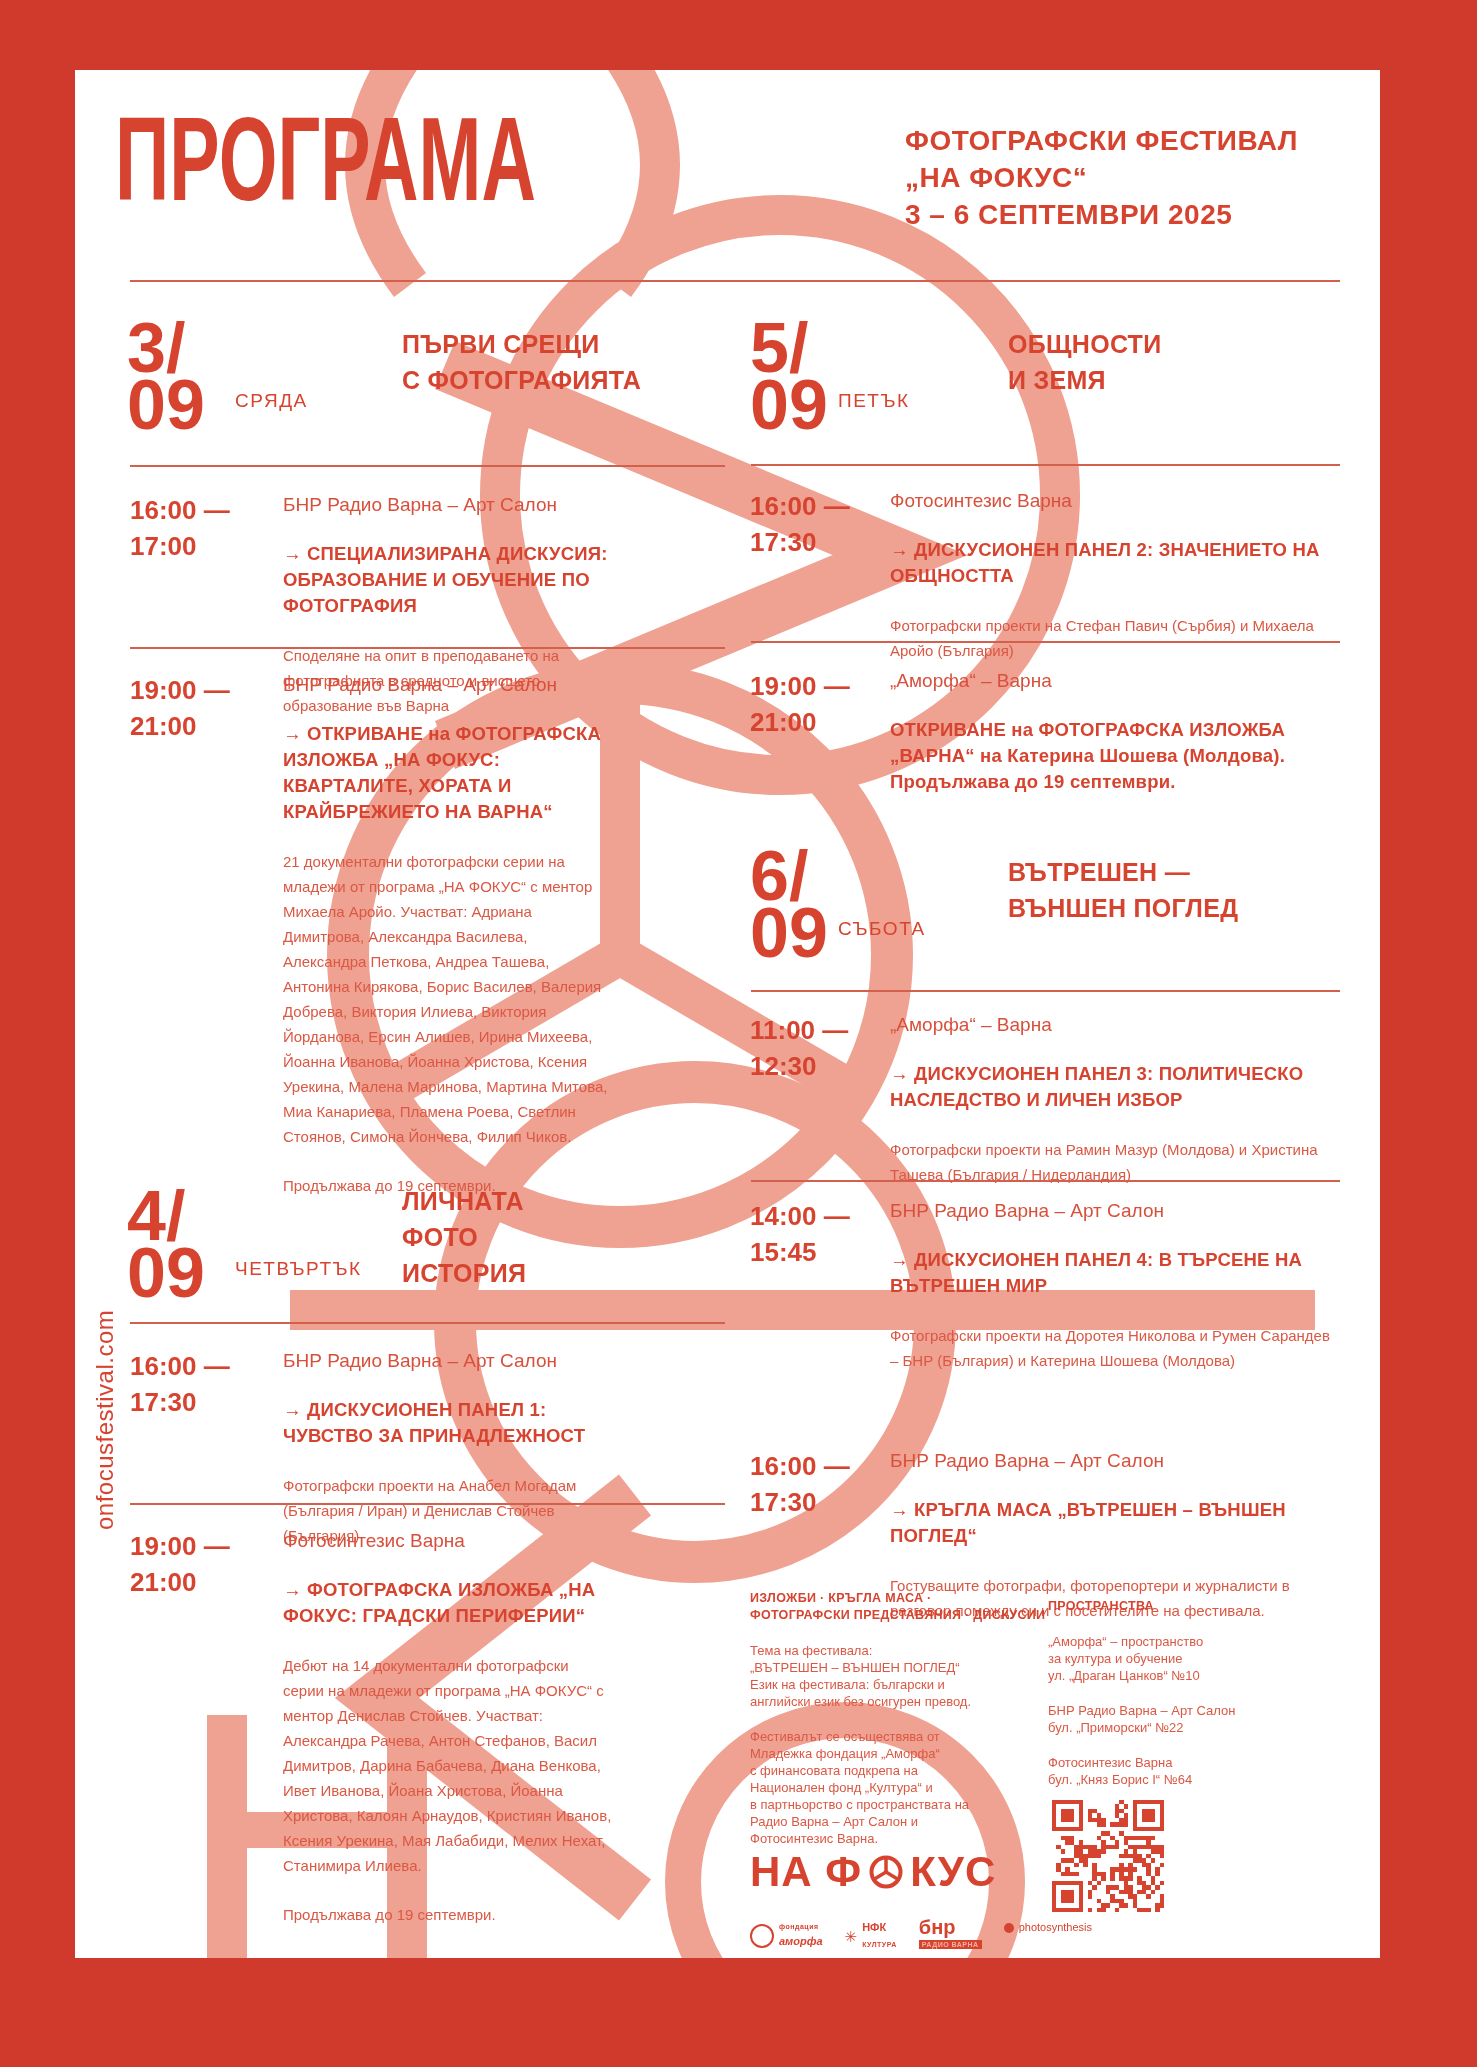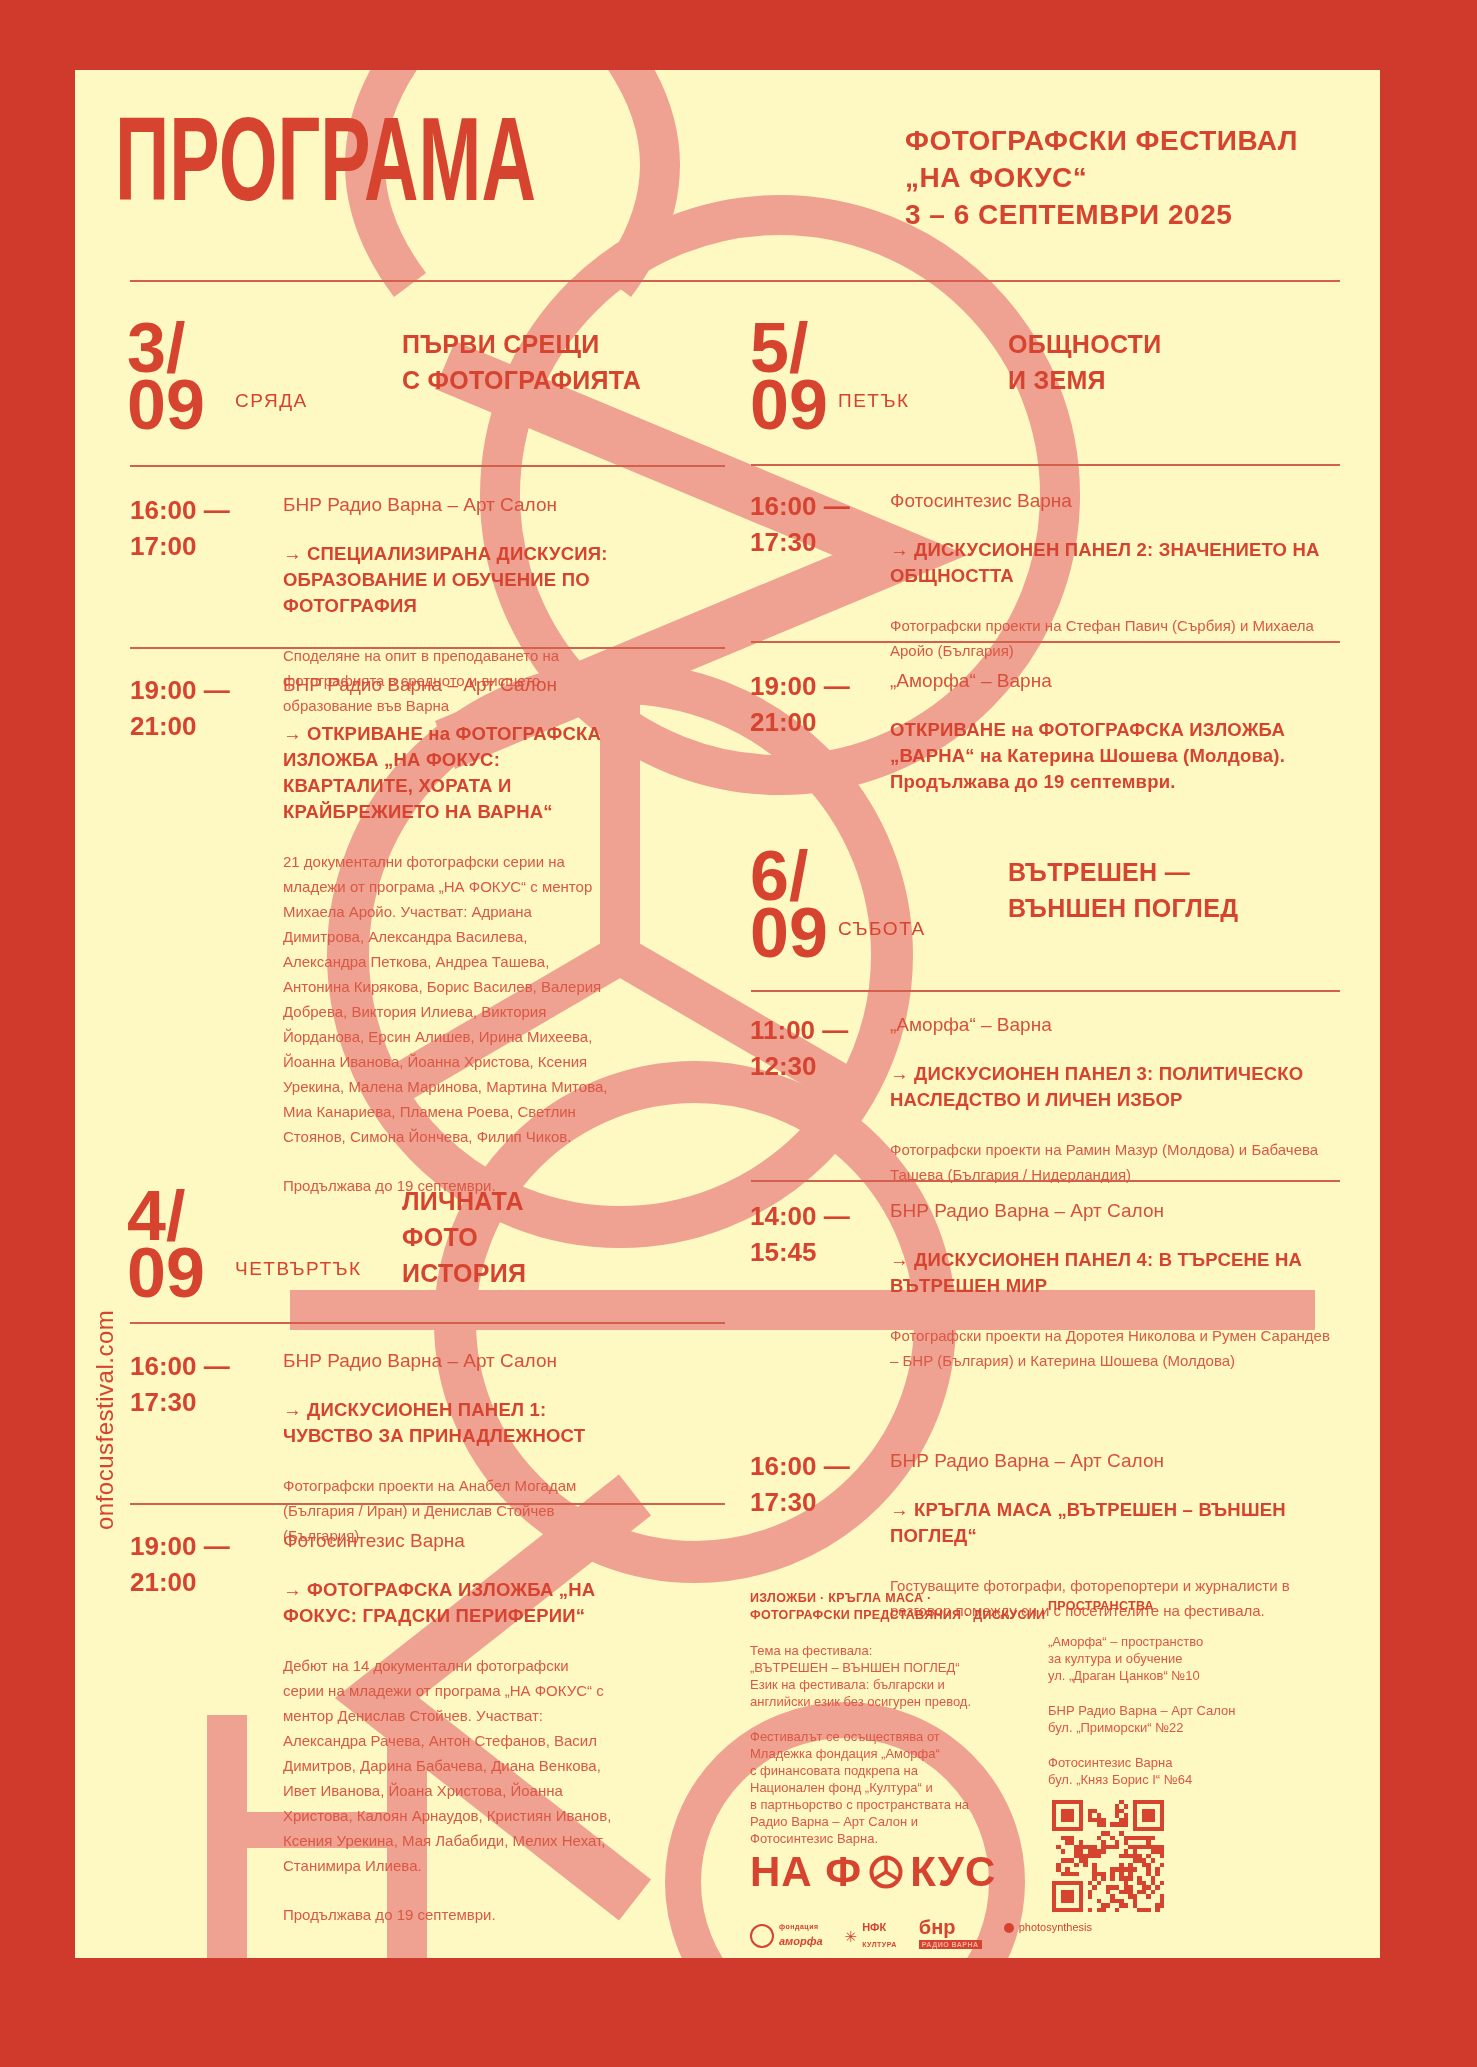--- a/index.html
+++ b/index.html
@@ -3,21 +3,21 @@
 <meta charset="utf-8">
 <style>
   html,body{margin:0;padding:0;}
   body{
     width:1477px;height:2067px;position:relative;
     background:#cf3a2c;overflow:hidden;
     font-family:"Liberation Sans",sans-serif;
   }
   #poster{
     position:absolute;left:75px;top:70px;width:1305px;height:1888px;
-    background:#fef9c3;overflow:hidden;
+    background:#ffffff;overflow:hidden;
   }
   .ghost{position:absolute;left:0;top:0;z-index:0;pointer-events:none;}
   .layer{position:absolute;left:0;top:0;width:100%;height:100%;z-index:1;}
   .abs{position:absolute;}
   .pre{white-space:pre-line;}
 
   .title{
     left:40px;top:30px;font-size:118px;font-weight:700;line-height:1;
     color:#d6432f;transform:scaleX(.64);transform-origin:left top;letter-spacing:0;
   }
@@ -190,21 +190,21 @@
 ВЪНШЕН ПОГЛЕД</div>
 
     <div class="hr" style="left:676px;top:920px;width:589px;"></div>
 
     <div class="event col-r" style="left:675px;top:942px;width:590px;">
       <div class="etime pre">11:00 —
 12:30</div>
       <div class="ebody">
         <div class="venue">„Аморфа“ – Варна</div>
         <div class="ehead">→ ДИСКУСИОНЕН ПАНЕЛ 3: ПОЛИТИЧЕСКО НАСЛЕДСТВО И ЛИЧЕН ИЗБОР</div>
-        <p class="epara">Фотографски проекти на Рамин Мазур (Молдова) и Бабачева Ташева (България / Нидерландия)</p>
+        <p class="epara">Фотографски проекти на Рамин Мазур (Молдова) и Христина Ташева (България / Нидерландия)</p>
       </div>
     </div>
 
     <div class="hr" style="left:676px;top:1110px;width:589px;"></div>
 
     <div class="event col-r" style="left:675px;top:1128px;width:590px;">
       <div class="etime pre">14:00 —
 15:45</div>
       <div class="ebody">
         <div class="venue">БНР Радио Варна – Арт Салон</div>

